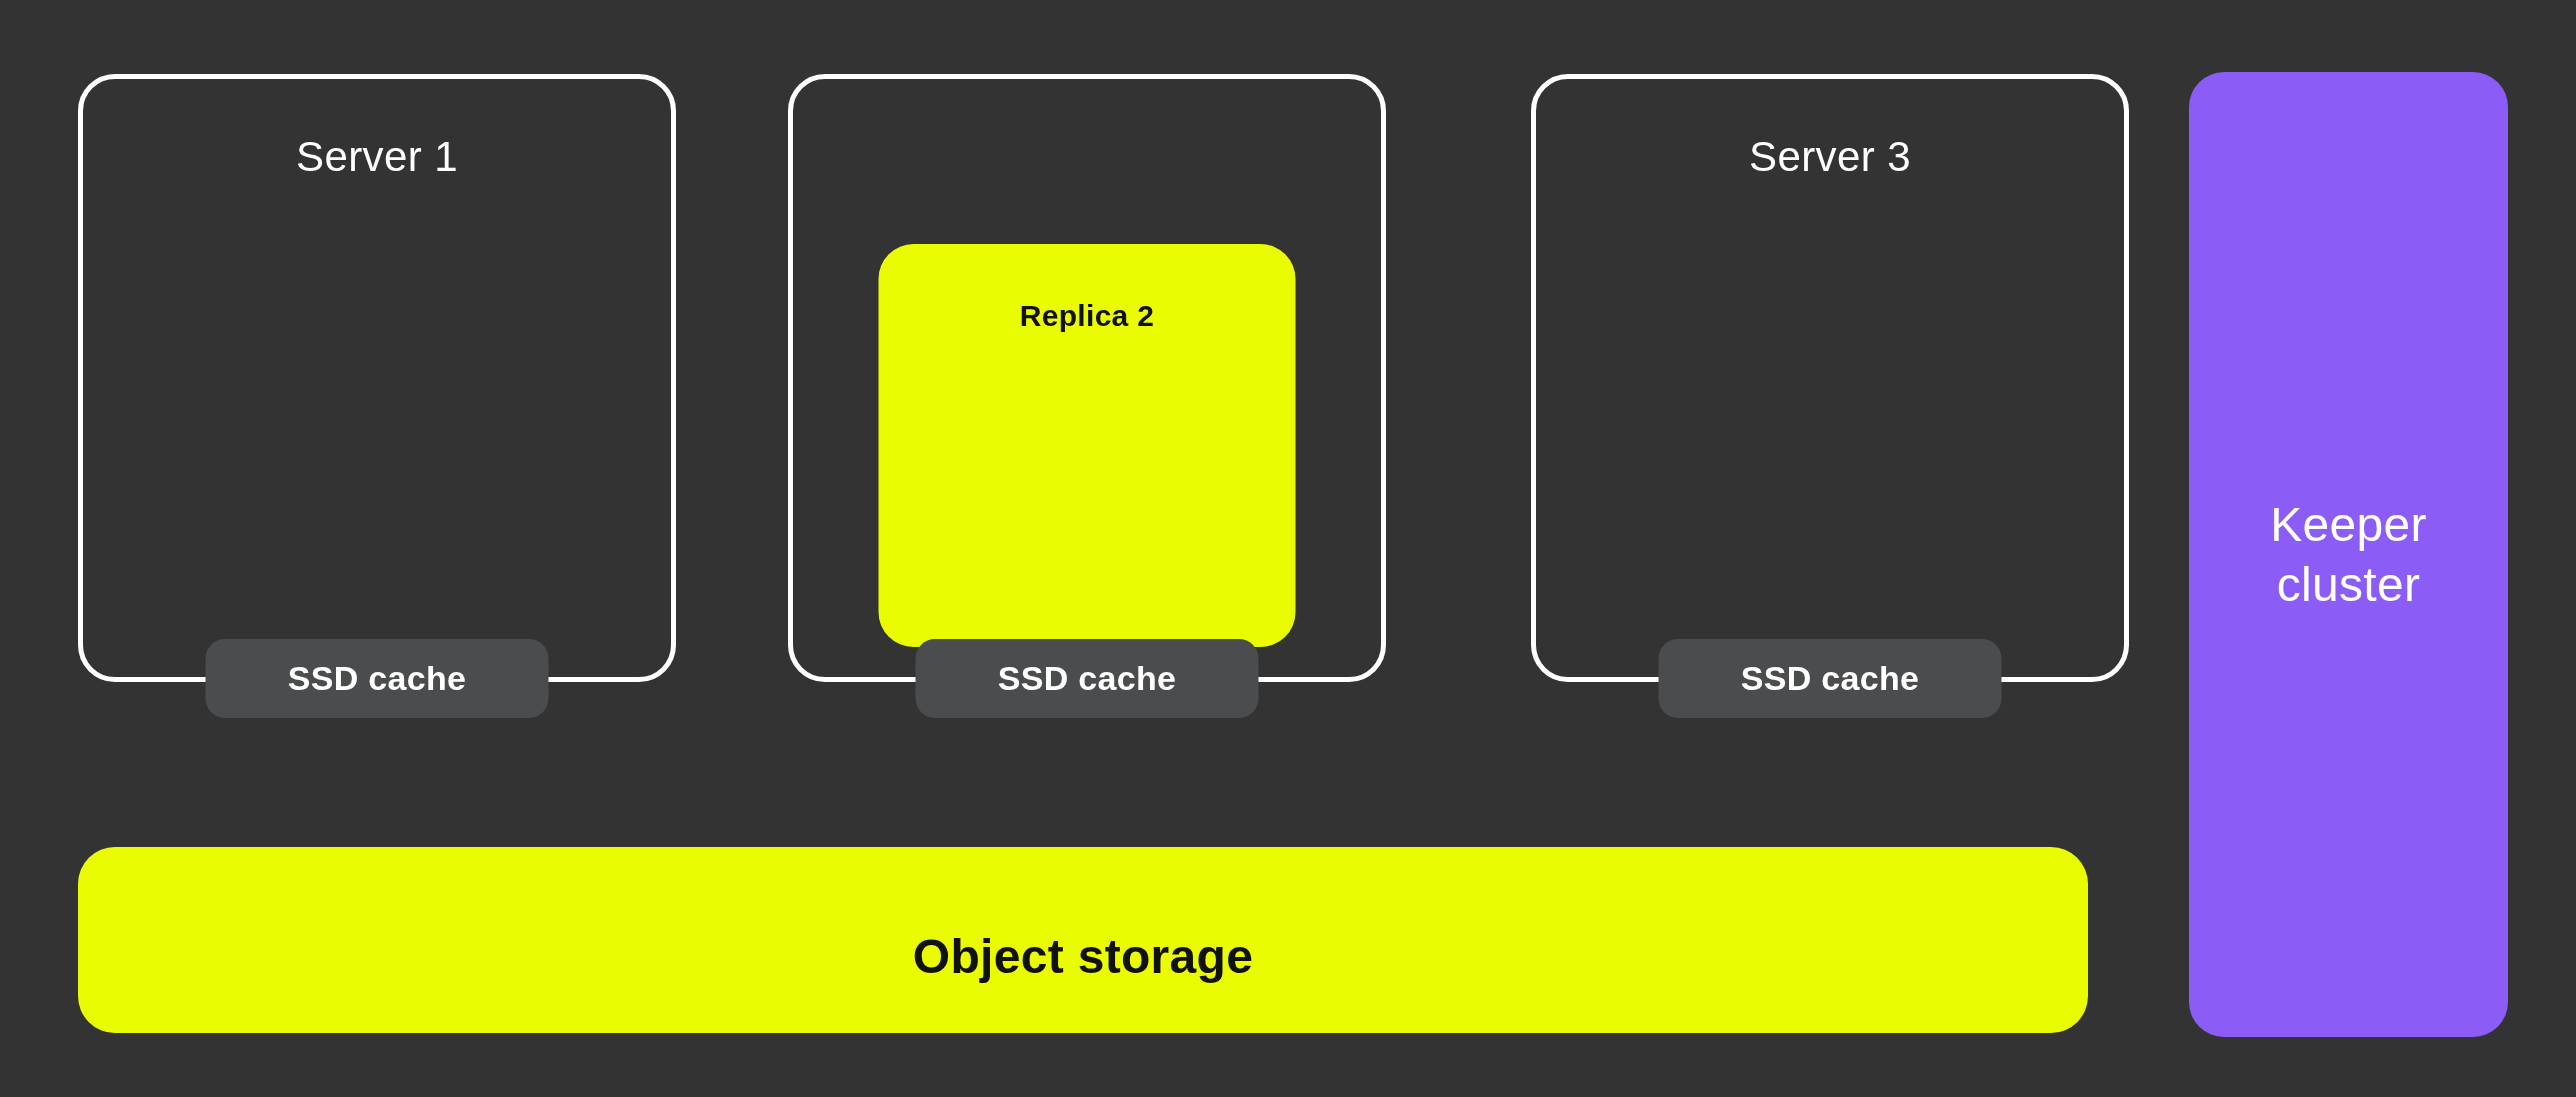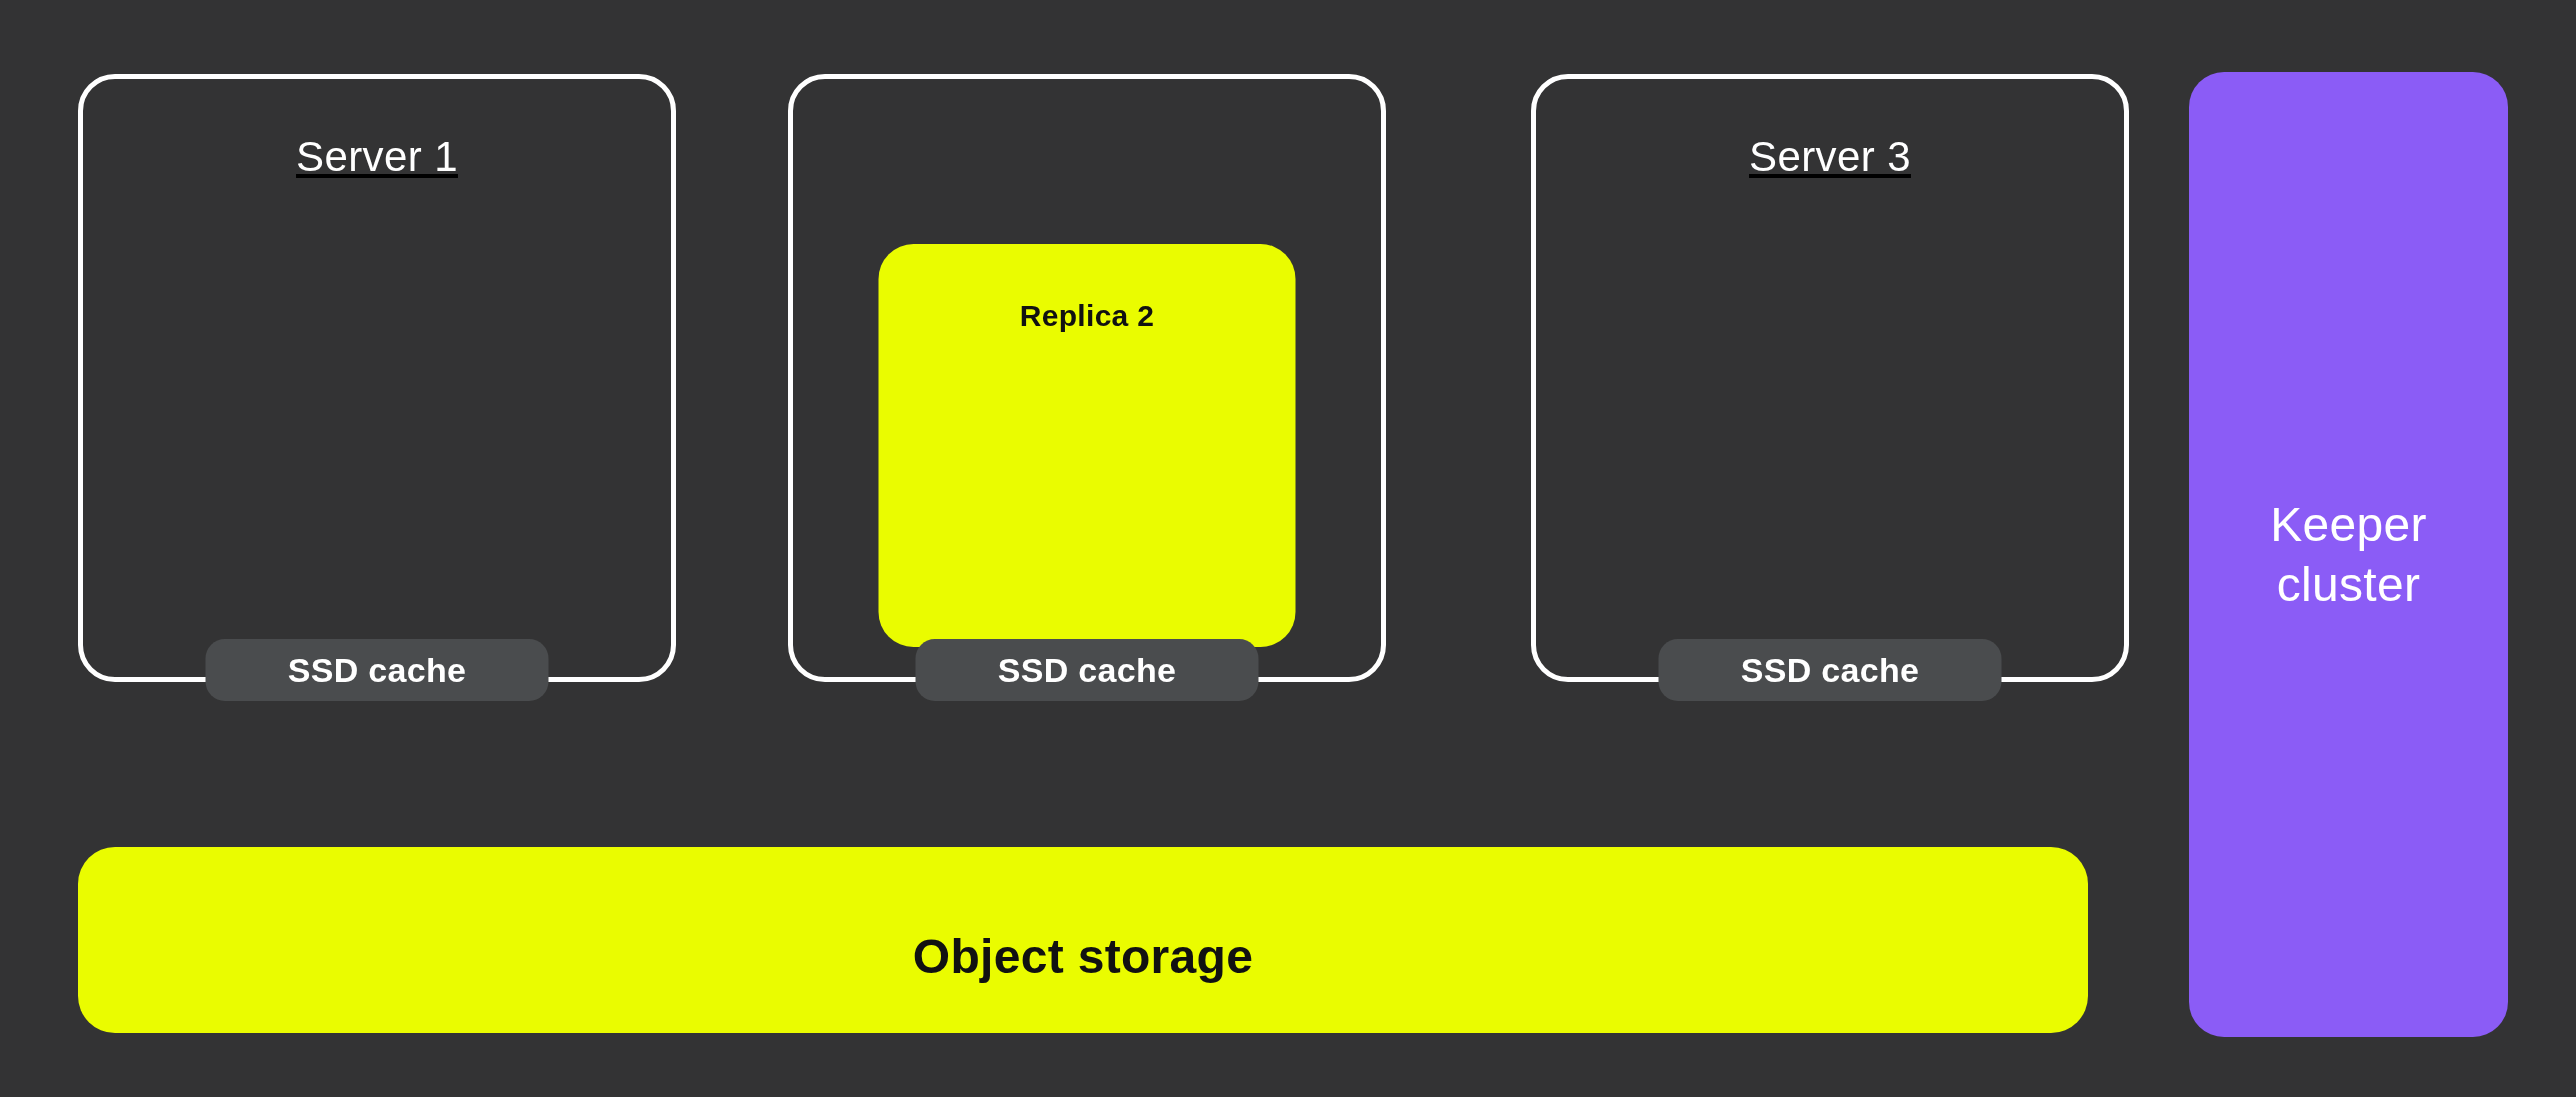--- a/index.html
+++ b/index.html
@@ -19,21 +19,20 @@
 
   
   .server {
     position: absolute;
     top: 74px;
     width: 598px;
     height: 608px;
     box-sizing: border-box;
     border: 5.3px solid #ffffff;
     border-radius: 37px;
-    text-decoration: underline;
   }
   .server.s1 { left: 78px; }
   .server.s2 { left: 788px; }
   .server.s3 { left: 1491px; margin-left: 40px; }
 
   .server-title {
     margin-top: 57px;
     text-align: center;
     font-size: 42px;
     font-weight: 500;
@@ -63,21 +62,21 @@
     letter-spacing: 0.3px;
   }
 
   
   .ssd-badge {
     position: absolute;
     top: 560px; 
     left: 50%;
     transform: translateX(-50%);
     width: 343px;
-    height: 62px;
+    height: 79px;
     background: #4a4c4e;
     border-radius: 19.4px;
     display: flex;
     align-items: center;
     justify-content: center;
     z-index: 2;
   }
   .ssd-label {
     font-size: 34px;
     font-weight: 700;

